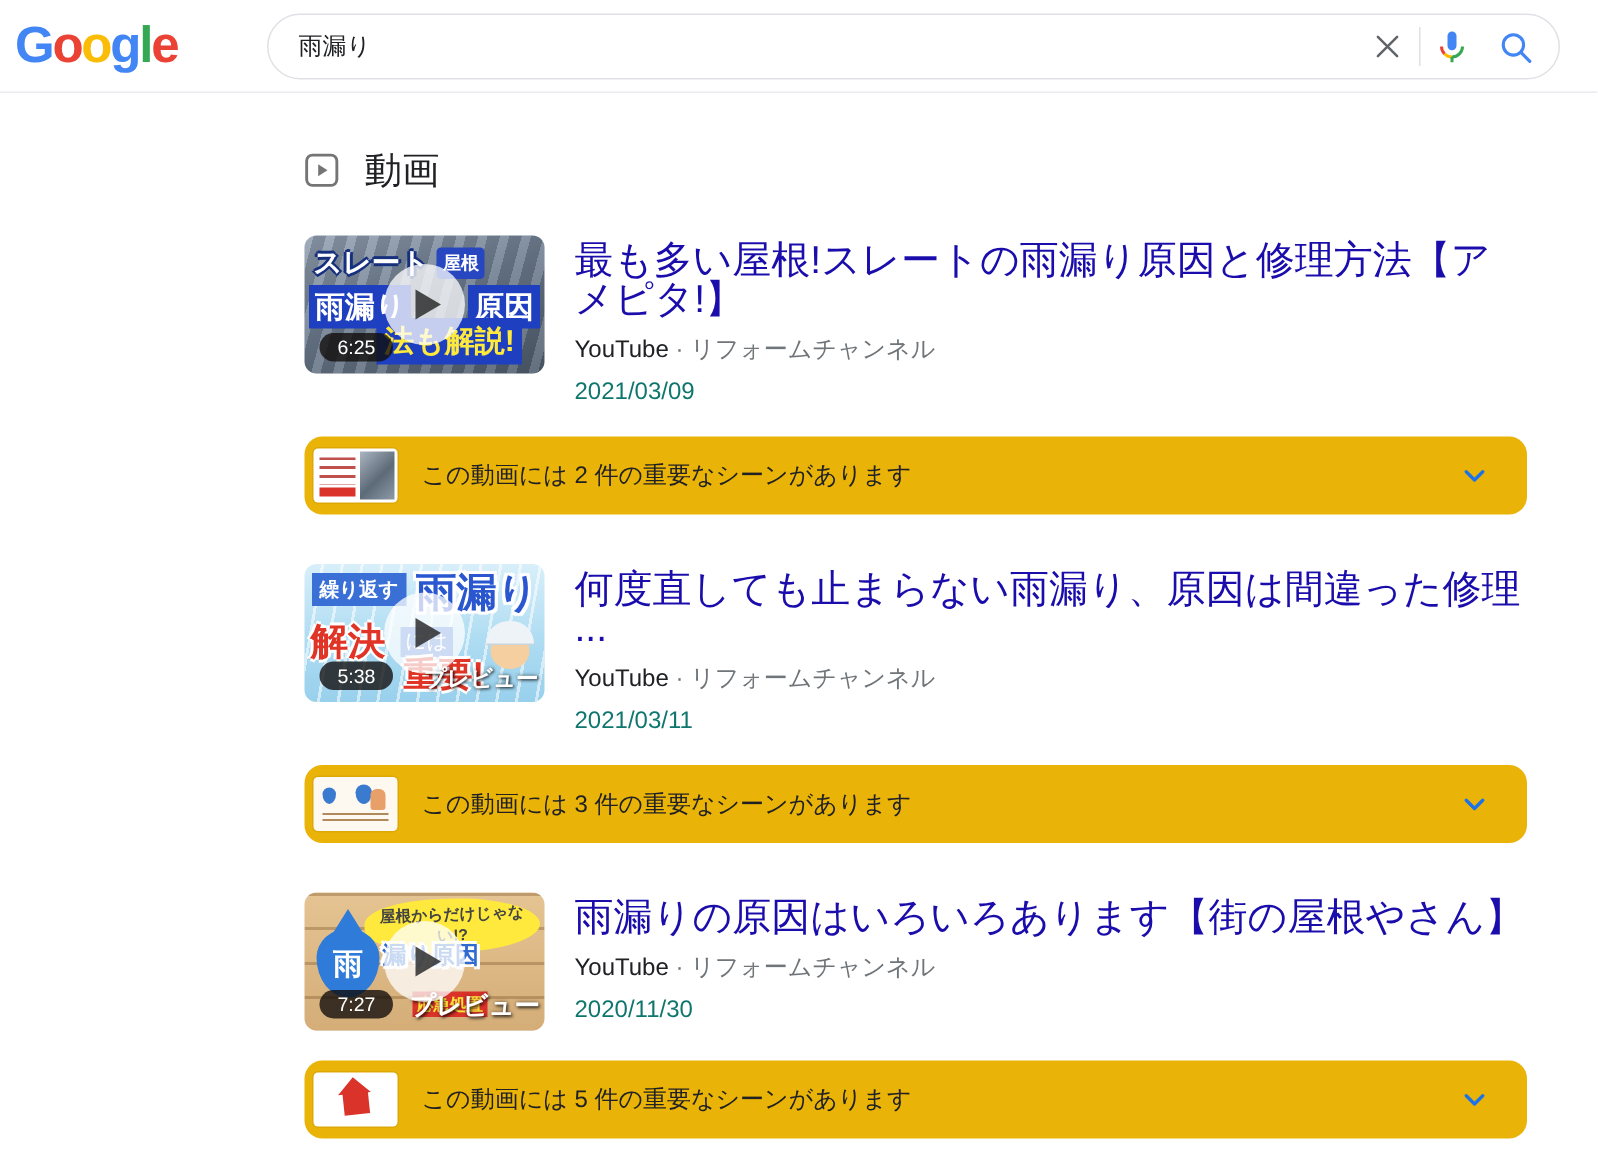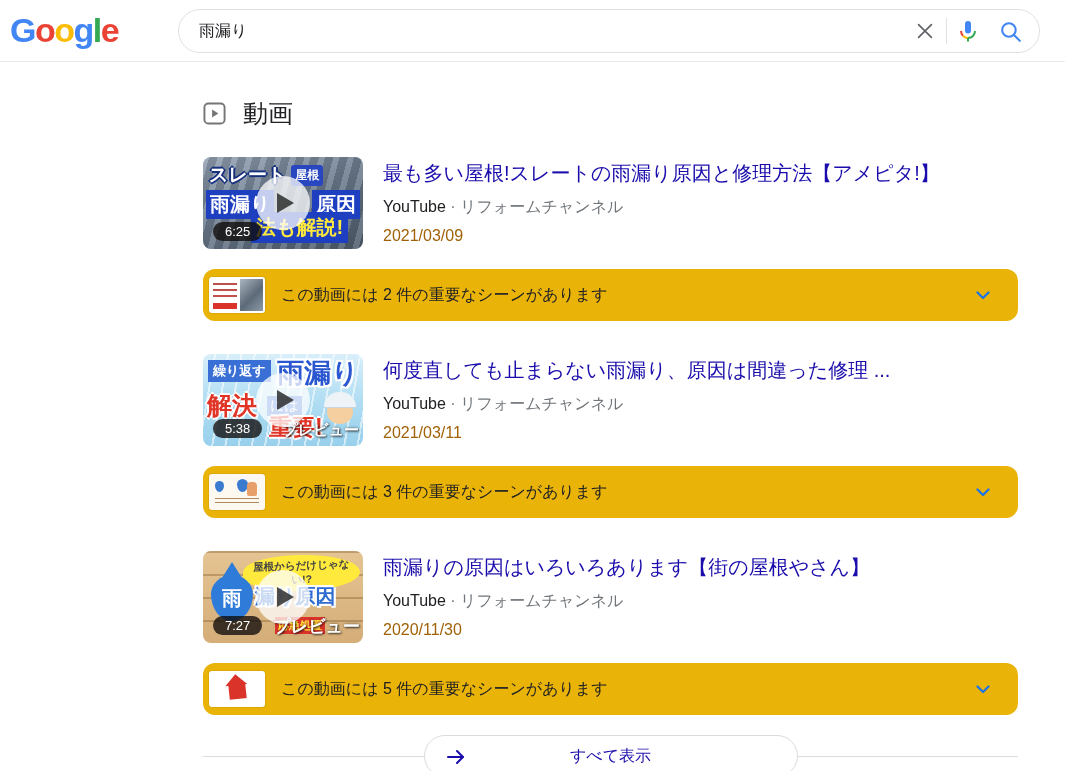--- a/index.html
+++ b/index.html
@@ -16,24 +16,24 @@
   .sb-divider { width:1px; height:26px; background:#dfe1e5; flex:none; }
 
   
   .content { margin-left:203px; width:815px; }
   .section-head { display:flex; align-items:center; gap:17px; padding-top:35px; margin-bottom:27px; }
   .section-title { font-size:25px; color:#202124; font-weight:400; }
 
   .video { display:flex; }
   .vthumb { position:relative; width:160px; height:92px; border-radius:8px; overflow:hidden; flex:none; cursor:pointer; }
   .vinfo { margin-left:20px; }
-  .vtitle { font-size:20px; line-height:26px; color:#1a0dab; margin-top:3px; cursor:pointer; }
+  .vtitle { font-size:26px; line-height:26px; color:#1a0dab; margin-top:3px; cursor:pointer; }
   .vsource { margin-top:11px; font-size:16px; color:#70757a; }
   .vsource .src-name { color:#202124; }
-  .vdate { margin-top:9px; font-size:16px; color:#a16207; }
+  .vdate { margin-top:9px; font-size:16px; color:#0f766e; }
 
   .play { position:absolute; top:50%; left:50%; transform:translate(-50%,-50%); width:54px; height:54px; border-radius:50%; background:rgba(255,255,255,.75); display:flex; align-items:center; justify-content:center; }
   .play::after { content:""; border-left:17px solid rgba(45,45,45,.85); border-top:10px solid transparent; border-bottom:10px solid transparent; margin-left:5px; }
   .dur { position:absolute; left:10px; bottom:8px; background:rgba(15,12,10,.78); color:#fff; font-size:13px; border-radius:10px; padding:2px 12px; z-index:3; }
 
   
   .t1 { background:linear-gradient(160deg,#93a1b2 0%,#6e7d90 45%,#4f5c6b 100%); }
   .t1::before { content:""; position:absolute; inset:0; background:repeating-linear-gradient(105deg, rgba(255,255,255,.12) 0 6px, rgba(0,0,0,.12) 6px 14px); }
   .t1-line1 { position:absolute; top:5px; left:6px; display:flex; align-items:center; }
   .t1-line1 .big { font-size:19px; font-weight:bold; color:#fff; text-shadow:-2px 0 #17307e,2px 0 #17307e,0 -2px #17307e,0 2px #17307e,1px 1px #17307e,-1px -1px #17307e; }
@@ -53,21 +53,21 @@
   .t2-preview { position:absolute; bottom:6px; right:4px; color:#fff; font-size:15px; font-weight:bold; text-shadow:0 0 3px rgba(0,0,0,.55),1px 1px 2px rgba(0,0,0,.7); }
   .t2-worker { position:absolute; bottom:22px; right:10px; width:26px; height:24px; background:#f6cfa0; border-radius:50%; }
   .t2-worker::before { content:""; position:absolute; top:-8px; left:-3px; width:32px; height:15px; background:#eef3f8; border-radius:16px 16px 0 0; box-shadow:0 1px 0 #c9d4de; }
 
   
   .t3 { background:linear-gradient(180deg,#e5c493 0%,#d4ad77 100%); }
   .t3::before { content:""; position:absolute; inset:0; background:repeating-linear-gradient(0deg, transparent 0 21px, rgba(120,80,40,.35) 21px 23px); }
   .t3-burst { position:absolute; top:4px; left:40px; right:3px; background:#ffe93d; border-radius:45% 55% 50% 50%; padding:4px 5px; font-size:10.5px; font-weight:bold; color:#444; transform:rotate(-2deg); text-align:center; }
   .t3-drop { position:absolute; top:24px; left:8px; width:42px; height:46px; background:#2f7bd9; border-radius:50% 50% 50% 50% / 42% 42% 58% 58%; display:flex; align-items:center; justify-content:center; color:#fff; font-size:20px; font-weight:bold; }
   .t3-drop::before { content:""; position:absolute; top:-13px; left:11px; border-left:10px solid transparent; border-right:10px solid transparent; border-bottom:16px solid #2f7bd9; }
-  .t3-big { position:absolute; top:32px; left:52px; font-size:20px; font-weight:bold; color:#2f6bd0; text-shadow:-2px 0 #fff,2px 0 #fff,0 -2px #fff,0 2px #fff,-2px -2px #fff,2px 2px #fff; }
+  .t3-big { position:absolute; top:32px; left:52px; font-size:16px; font-weight:bold; color:#2f6bd0; text-shadow:-2px 0 #fff,2px 0 #fff,0 -2px #fff,0 2px #fff,-2px -2px #fff,2px 2px #fff; }
   .t3-badge { position:absolute; bottom:9px; left:56px; background:#d9332a; color:#ffe93d; font-size:11px; font-weight:bold; padding:1px 3px;margin-left:16px; }
   .t3-preview { position:absolute; bottom:5px; right:3px; color:#fff; font-size:17px; font-weight:bold; text-shadow:0 0 3px rgba(0,0,0,.5),1px 1px 2px rgba(0,0,0,.65); }
 
   
   .km-bar { display:flex; align-items:center; height:52px; background:#eab308; border-radius:12px; margin-top:20px; margin-bottom:33px; cursor:pointer; }
   .km-thumb { width:56px; height:36px; border-radius:3px; overflow:hidden; flex:none; margin-left:6px; background:#fff; position:relative; box-shadow:0 0 0 1px rgba(0,0,0,.06); }
   .km-text { margin-left:16px; font-size:16px; color:#202124; }
   .km-chevron { margin-left:auto; margin-right:28px; display:flex; }
   .km1-lines { position:absolute; left:4px; top:6px; width:24px; height:18px; background:repeating-linear-gradient(180deg,#c0504b 0 2px,transparent 2px 6px); }
   .km1-chip { position:absolute; left:4px; bottom:4px; width:24px; height:6px; background:#d9332a; }

